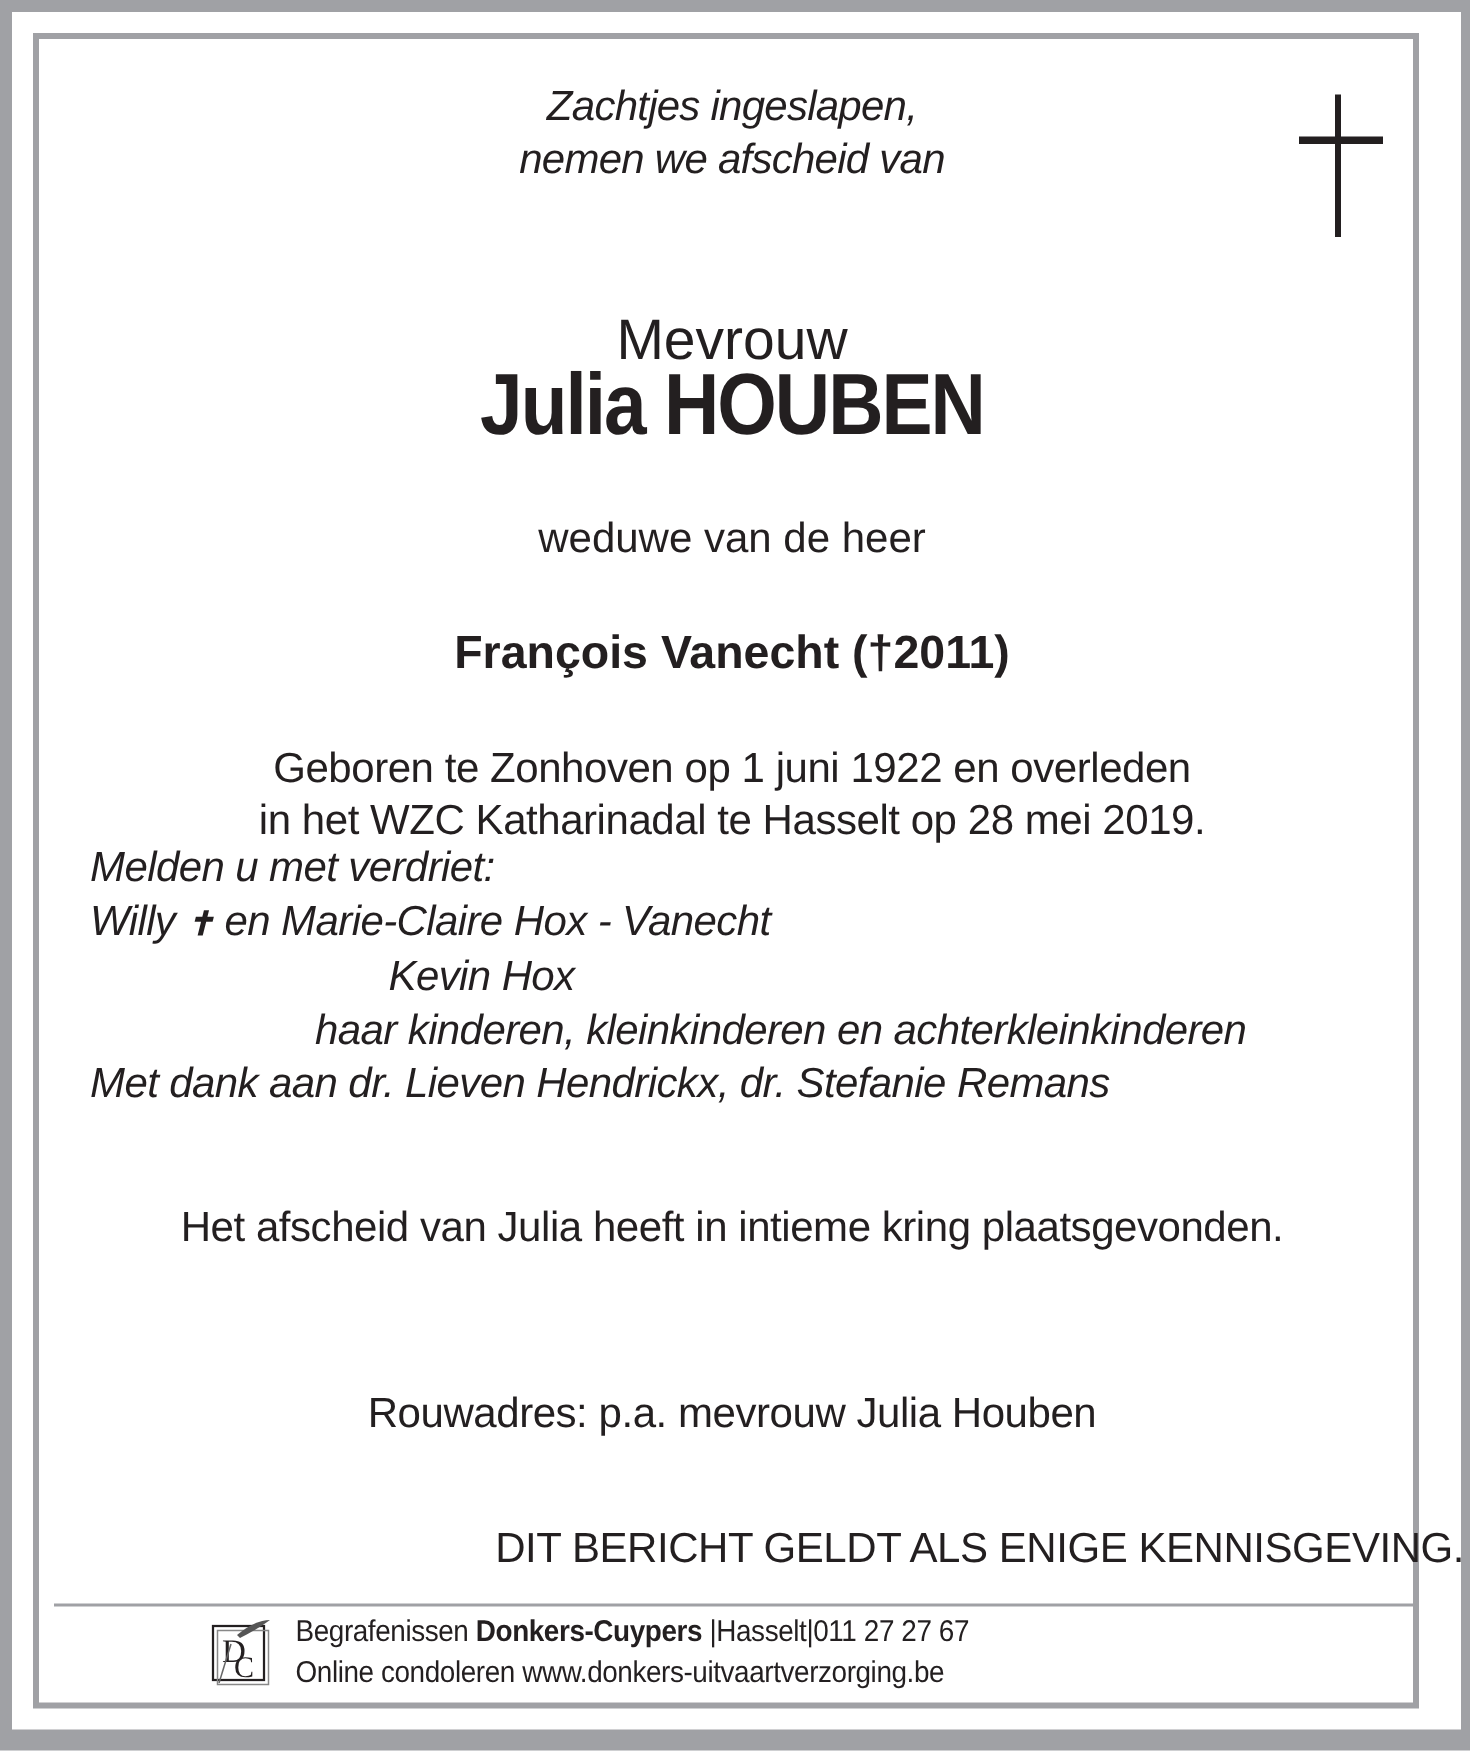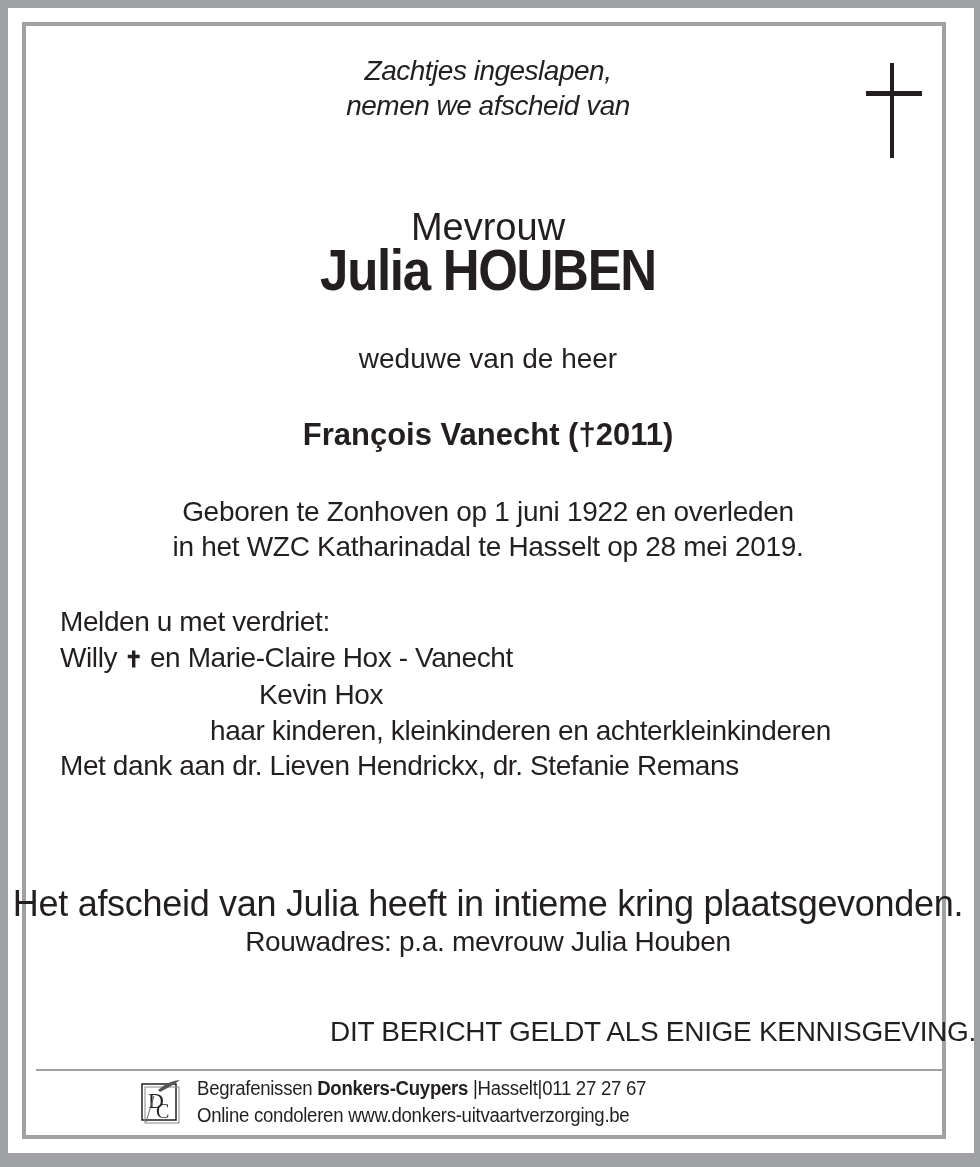--- a/index.html
+++ b/index.html
@@ -27,24 +27,24 @@
     .center { left: 0; width: 976px; text-align: center; }
     .intro { font-style: italic; font-size: 28px; line-height: 35px; top: 53px; letter-spacing: -0.5px; }
     .cross { position: absolute; left: 866px; top: 63px; width: 56px; height: 95px; }
     .cross .v { position: absolute; left: 24px; top: 0; width: 4px; height: 95px; background: #231f20; }
     .cross .h { position: absolute; left: 0; top: 28px; width: 56px; height: 5px; background: #231f20; }
     .salutation { top: 172px; font-size: 38px; margin-top: 34px; }
     .name { top: 236px; font-size: 58px; font-weight: bold; letter-spacing: -1.5px; transform: scaleX(0.88); }
     .widow-of { top: 343px; font-size: 28px; }
     .spouse { top: 417px; font-size: 31px; font-weight: bold; }
     .birth { top: 494px; font-size: 28px; line-height: 35px; letter-spacing: -0.3px; }
-    .mourners { left: 60px; top: 604px; font-size: 28px; line-height: 35.5px; letter-spacing: -0.4px; }
+    .mourners { left: 60px; top: 560px; font-size: 28px; line-height: 35.5px; letter-spacing: -0.4px; font-style: italic; }
     .mourners div { white-space: nowrap; }
     .small-cross { font-size: 22px; font-weight: bold; }
-    .farewell { top: 883px; font-size: 36px; letter-spacing: -0.3px; }
+    .farewell { top: 802px; font-size: 28px; letter-spacing: -0.3px; }
     .address { top: 924px; font-size: 28px; line-height: 35px; letter-spacing: -0.3px; }
     .notice { top: 1016px; font-size: 28px; letter-spacing: -0.3px; text-align: right; }
     .footer-line { position: absolute; left: 36px; top: 1069px; width: 908px; height: 2px; background: #a0a1a5; }
     .logo { position: absolute; left: 138px; top: 1078px; width: 44px; height: 48px; }
     .footer-text { position: absolute; left: 197px; top: 1075px; font-size: 20px; line-height: 27px; letter-spacing: -0.3px; transform: scaleX(0.93); transform-origin: left top; }
     .footer-text b { font-weight: bold; }
   </style>
 </head>
 <body>
 

